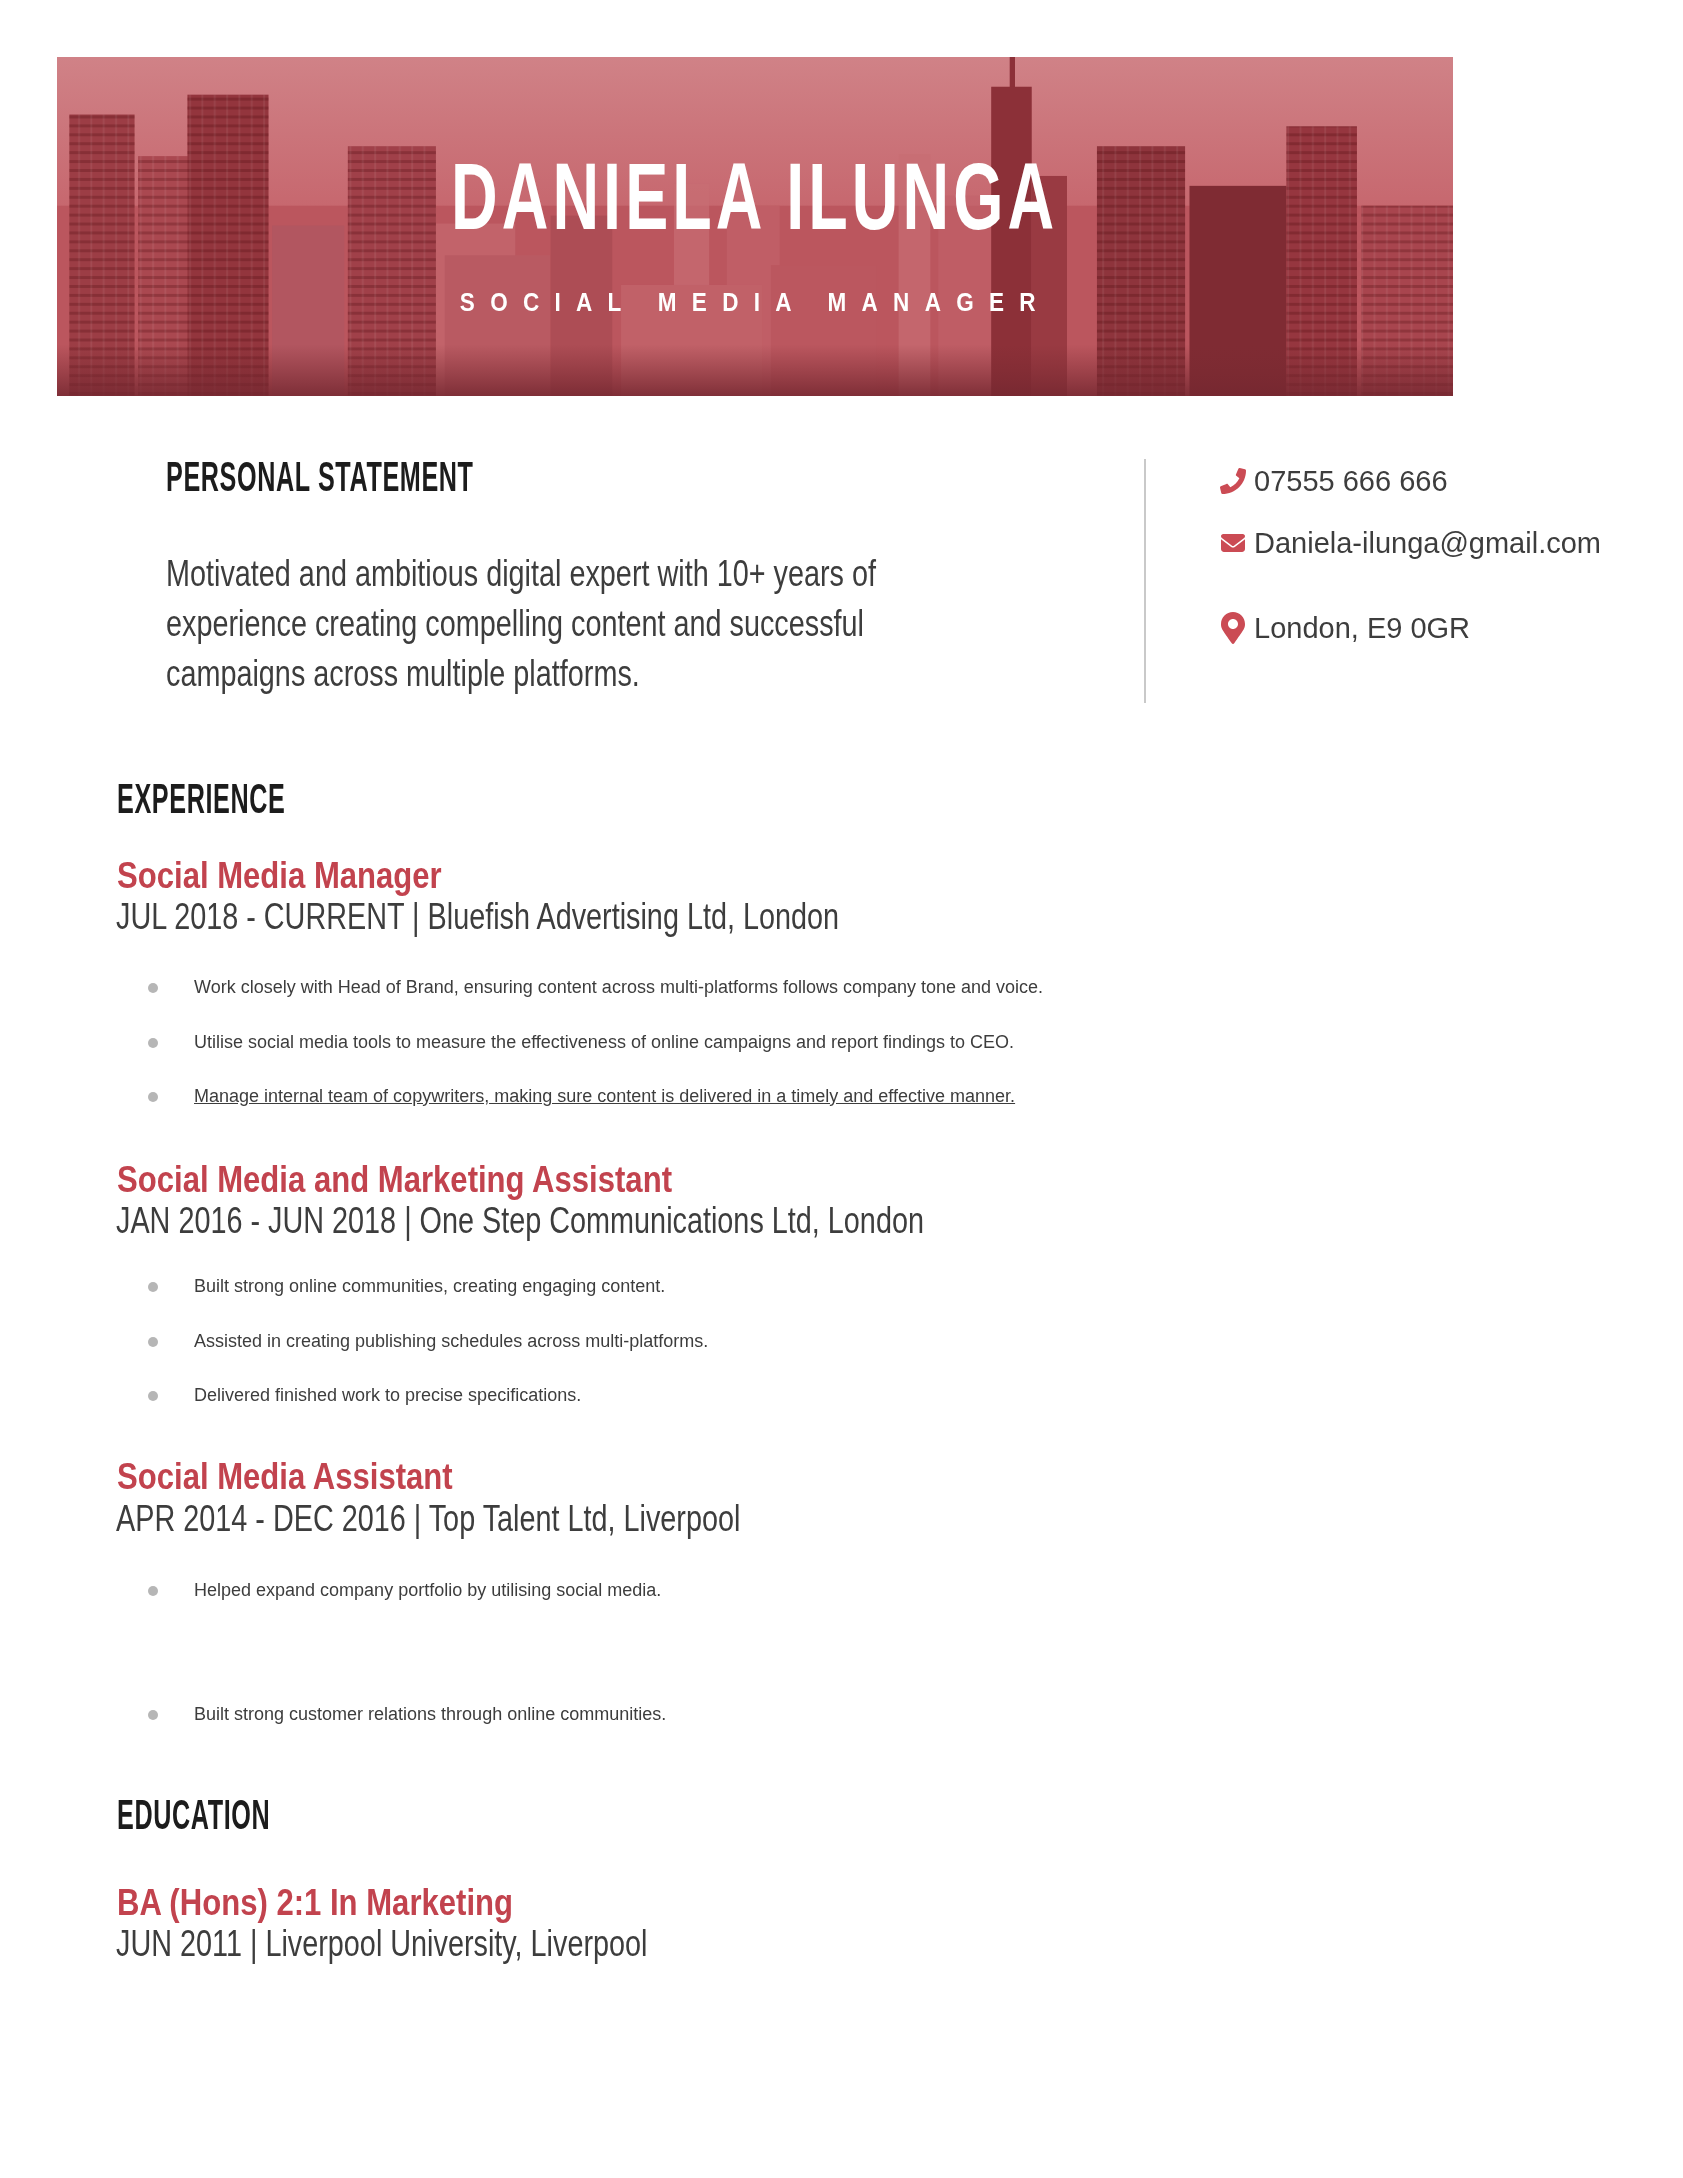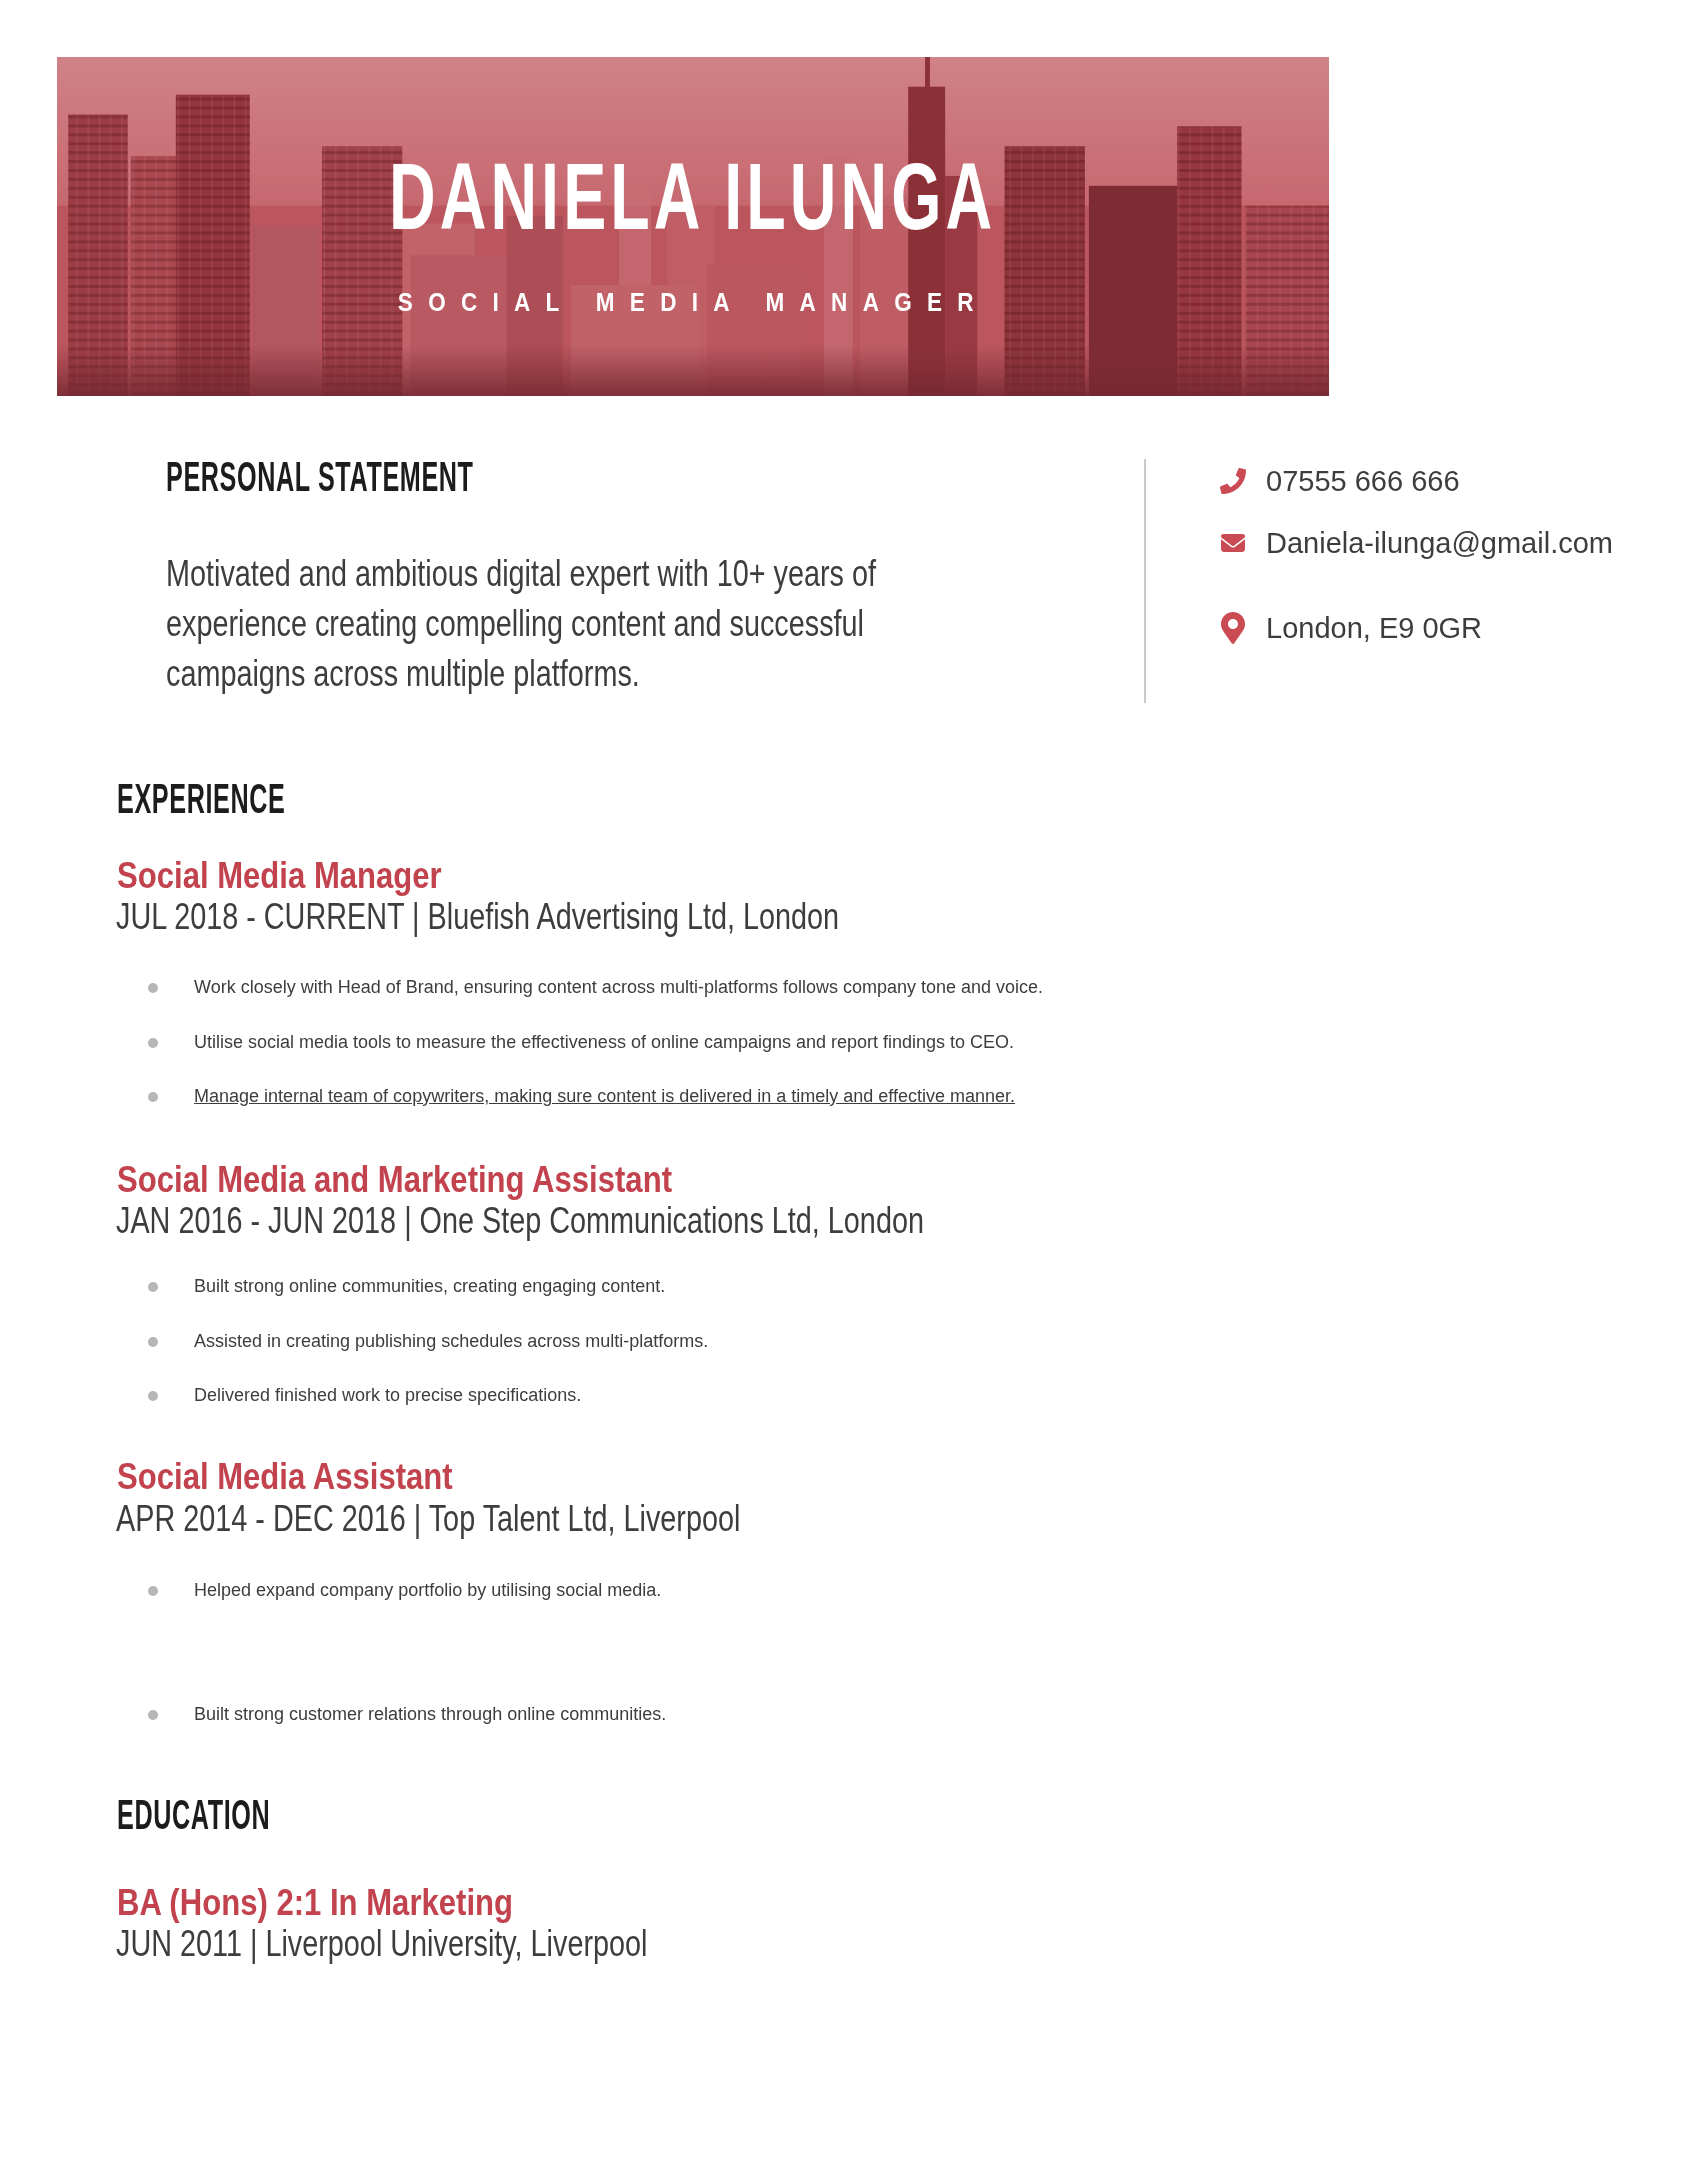--- a/index.html
+++ b/index.html
@@ -6,21 +6,21 @@
   :root {
     --accent:#c2434e; --icon:#cb4b54; --divider:#c9c9c9;
     --body:#3d3d3d; --heading:#1c1c1c; --dot:#b6b6b6;
   }
   .page {
     position:relative; width:1683px; height:2178px; background:#ffffff;
     font-family:"Liberation Sans", sans-serif; overflow:hidden;
   }
   
   .banner {
-    position:absolute; left:57px; top:57px; width:1272px; height:339px;
+    position:absolute; left:57px; top:57px; width:1396px; height:339px;
     overflow:hidden;
   }
   .banner svg.skyline { position:absolute; left:0; top:0; width:100%; height:100%; display:block; }
   .banner-name {
     position:absolute; left:0; right:0; top:92px; text-align:center;
     color:#ffffff; font-size:95px; font-weight:bold; line-height:1; white-space:nowrap;
   }
   .banner-name .squeeze { display:inline-block; transform:scaleX(.68); transform-origin:50% 0; letter-spacing:6px; }
   .banner-sub {
     position:absolute; left:0; right:0; top:233px; text-align:center;
@@ -50,21 +50,21 @@
     position:absolute; left:194px; font-size:18px; color:var(--body); line-height:1; white-space:nowrap;
   }
   .bullet::before {
     content:""; position:absolute; left:-46px; top:5px;
     width:10px; height:10px; border-radius:50%; background:var(--dot);
   }
   
   .divider { position:absolute; left:1144px; top:459px; width:2px; height:244px; background:var(--divider); }
   .contact-row { position:absolute; left:1216px; height:32px; display:flex; align-items:center; }
   .contact-row .cicon { flex:none; display:flex; align-items:center; justify-content:center; width:34px; }
-  .contact-row .ctext { margin-left:16px; font-size:29px; color:var(--body); white-space:nowrap; }
+  .contact-row .ctext { margin-left:4px; font-size:29px; color:var(--body); white-space:nowrap; }
   .contact-row svg { display:block; }
 </style>
 </head>
 <body>
 
 <div class="page">
 
   <header class="banner">
     <svg class="skyline" viewBox="0 0 1584 342" preserveAspectRatio="none" aria-hidden="true">
       <defs>

